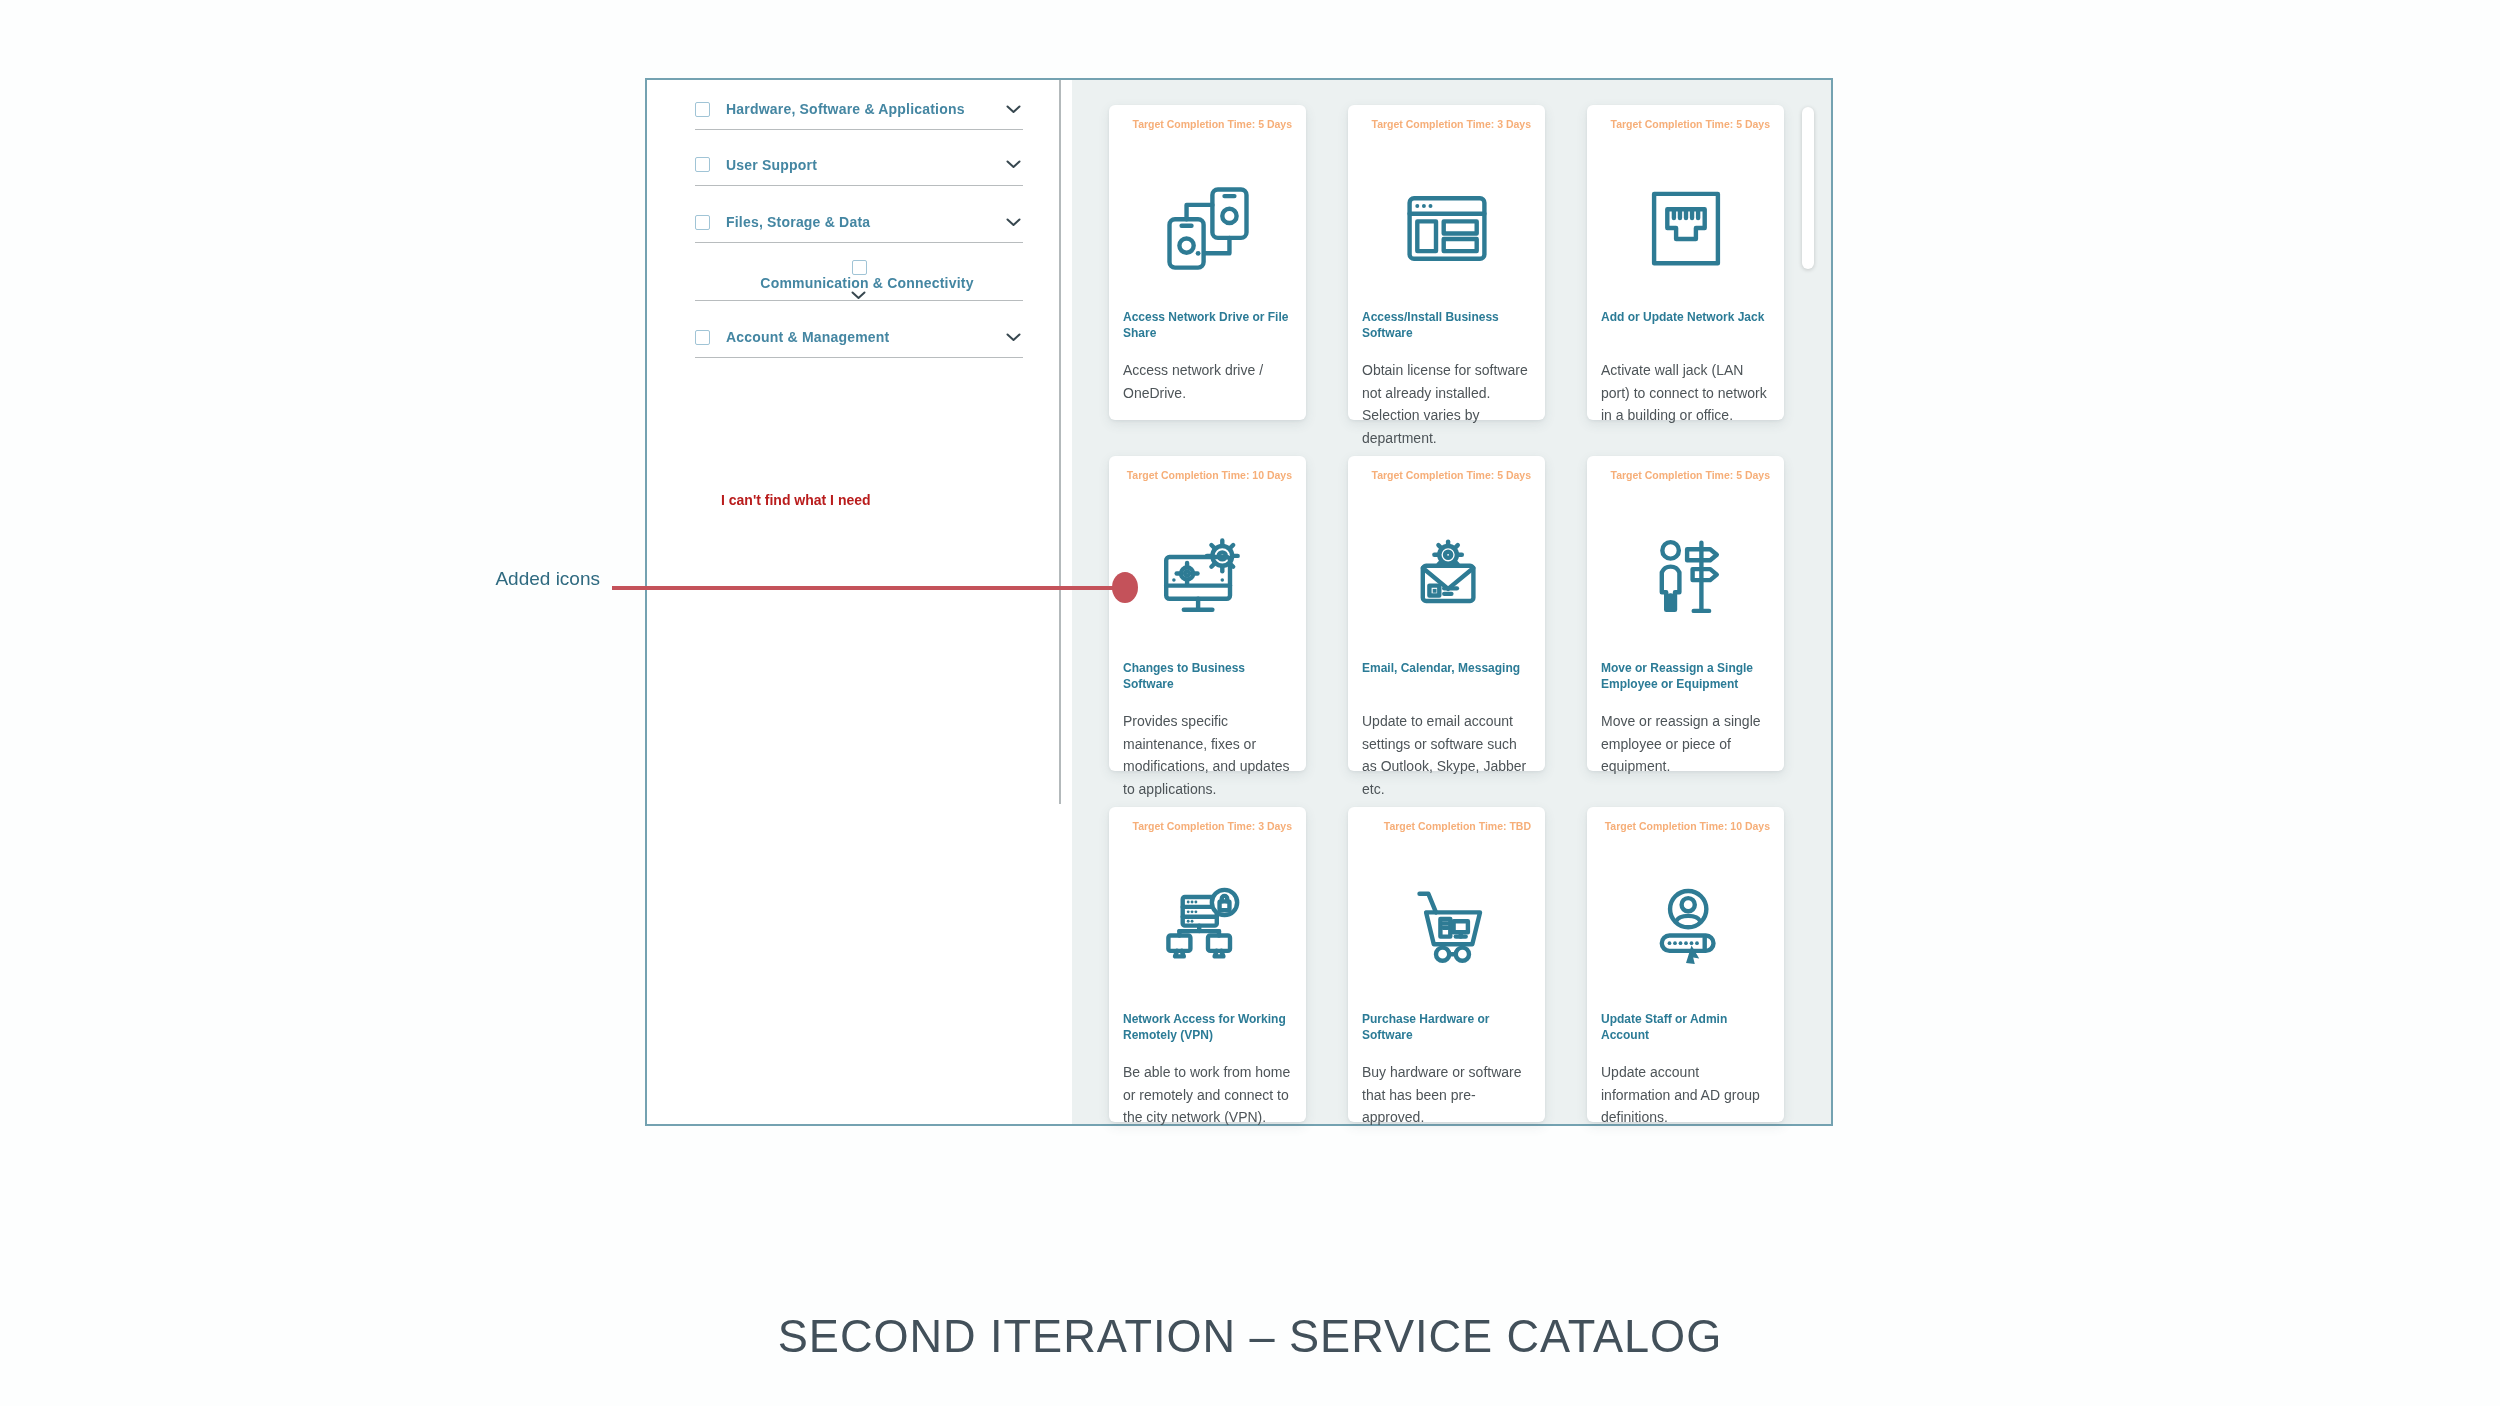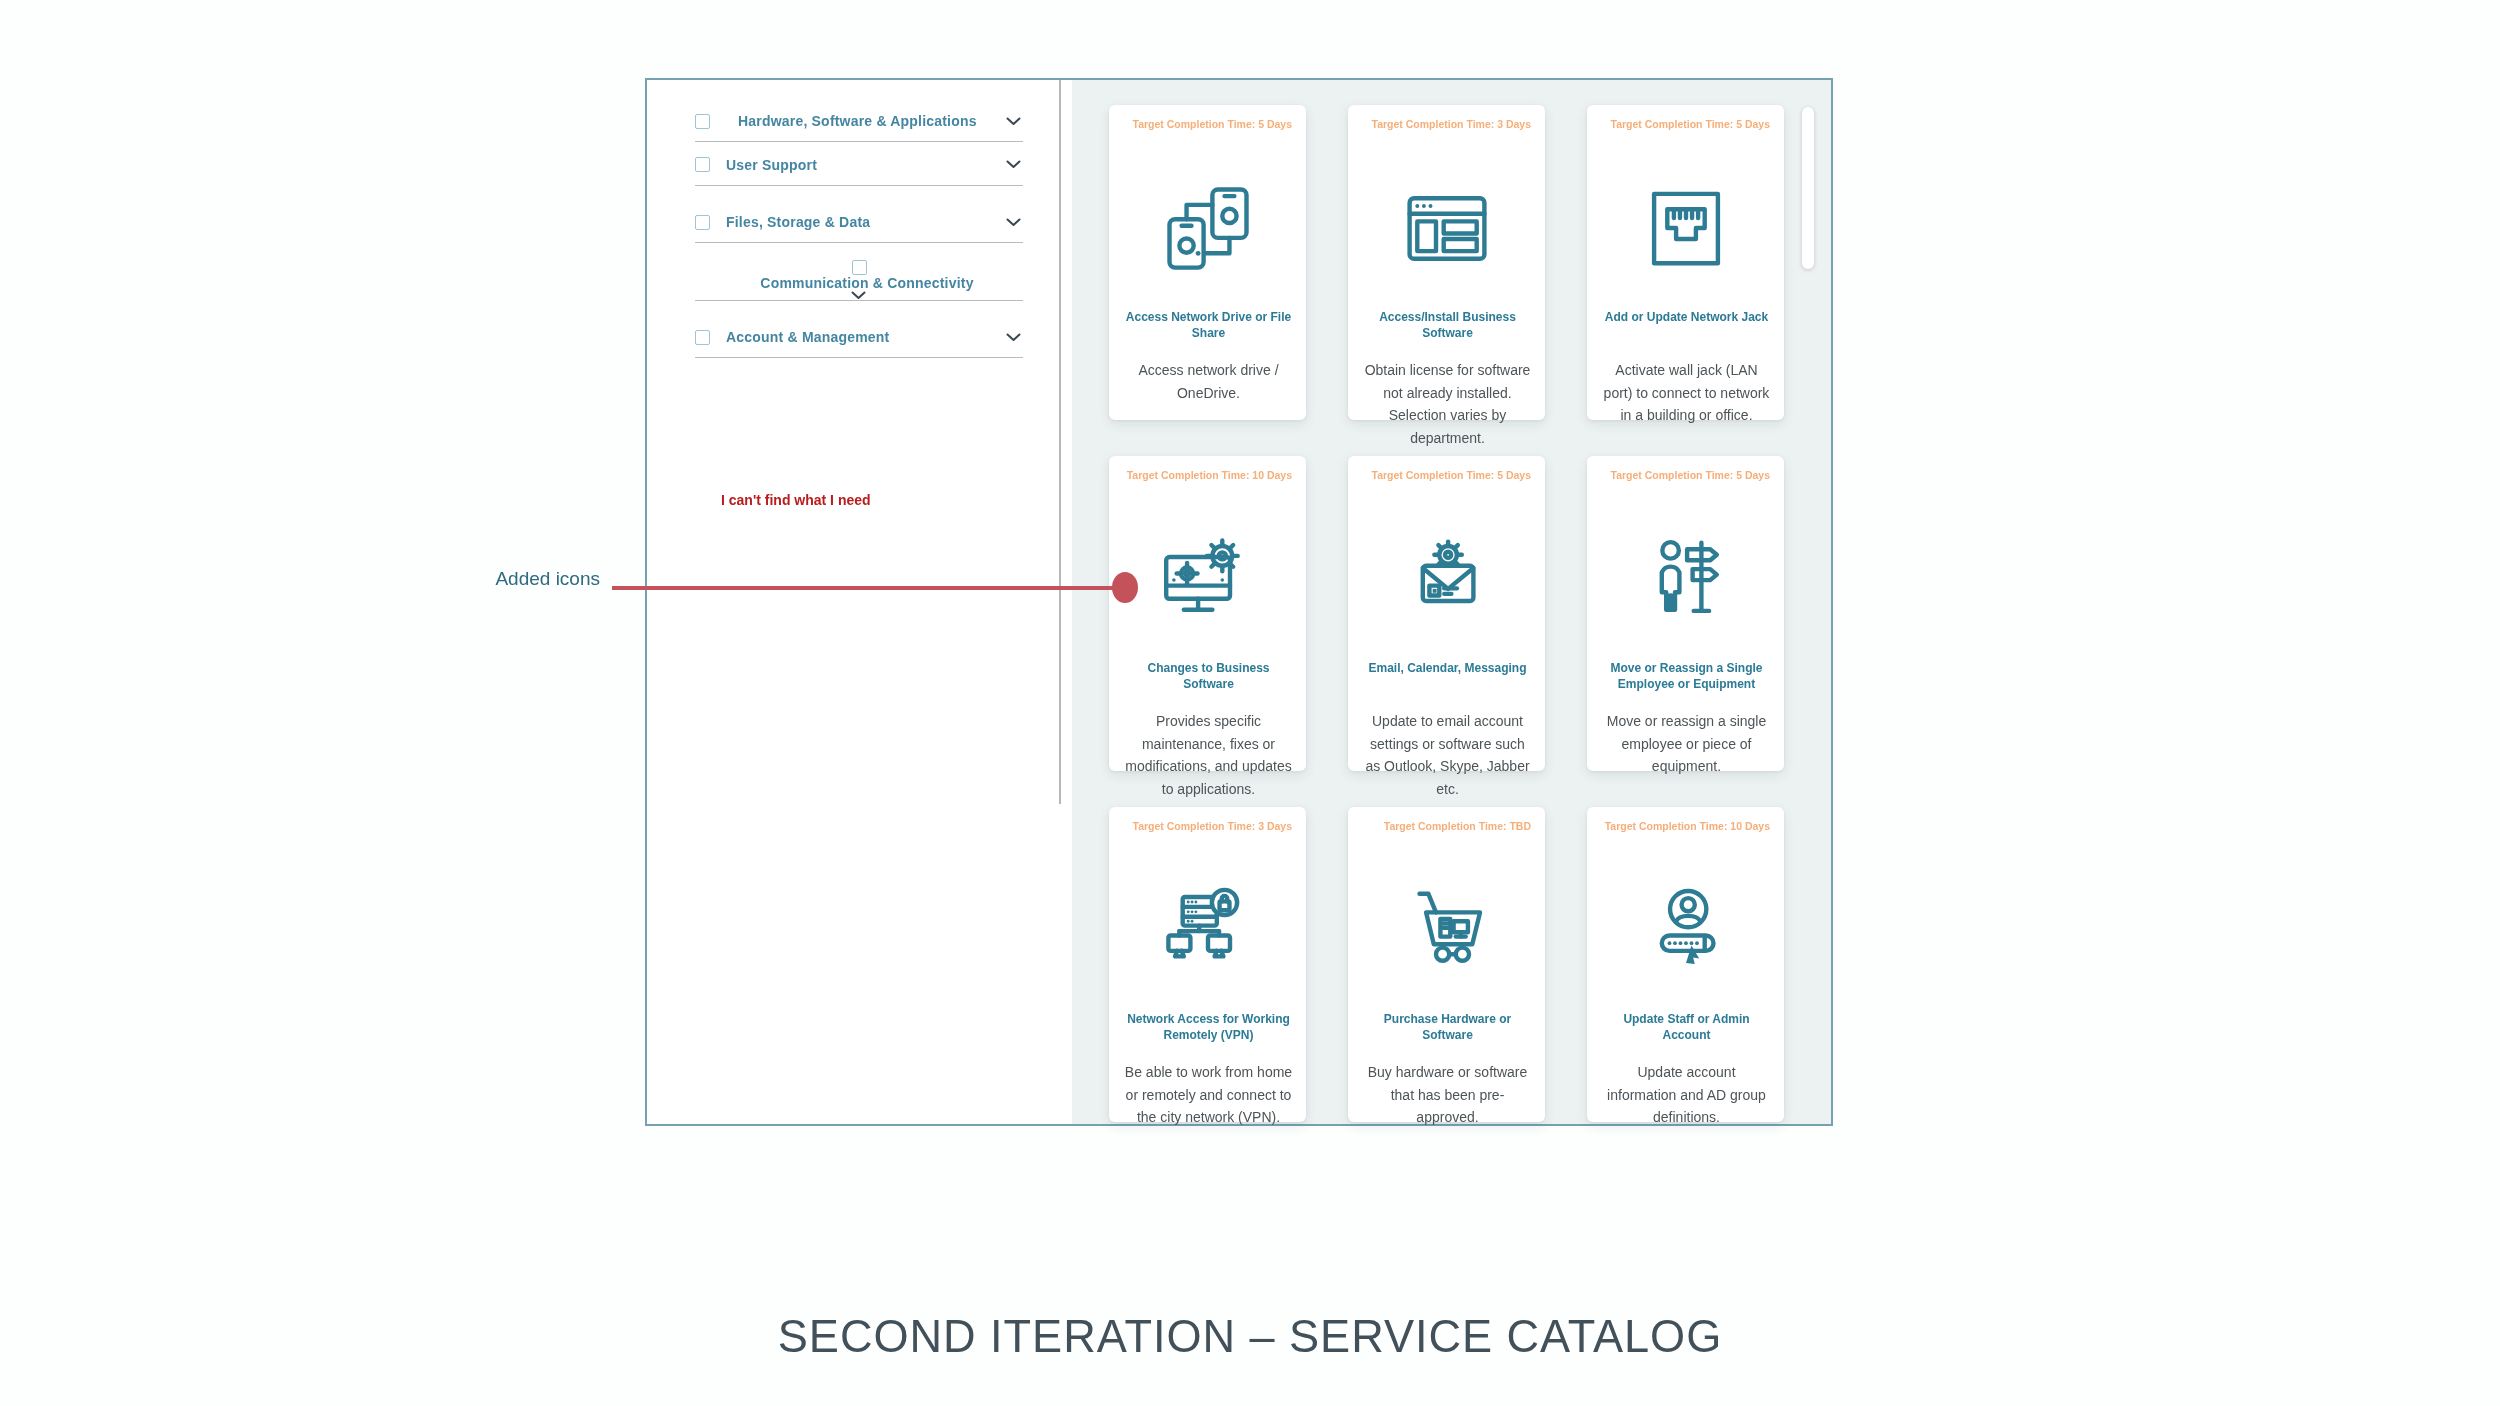--- a/index.html
+++ b/index.html
@@ -19,21 +19,21 @@
   .checkbox{width:15px;height:15px;border:1.5px solid #a0c4d6;border-radius:2px;background:#fff;
             flex:0 0 auto;box-sizing:border-box;}
   .cat-label{flex:1 1 auto;margin-left:16px;font-size:14px;font-weight:bold;color:#4486a2;
              letter-spacing:.2px;}
   .chevron{flex:0 0 auto;margin-right:2px;display:flex;align-items:center;}
   .cant-find{position:absolute;left:74px;top:412px;font-size:14px;font-weight:bold;
              color:#b91c1c;cursor:pointer;white-space:nowrap;}
 
   
   .card{position:absolute;width:197px;height:315px;background:#ffffff;border-radius:6px;
-        box-shadow:0 4px 12px rgba(60,80,90,.10), 0 1px 3px rgba(60,80,90,.08);cursor:pointer;text-align:center;}
+        box-shadow:0 4px 12px rgba(60,80,90,.10), 0 1px 3px rgba(60,80,90,.08);cursor:pointer;}
   .card .time{position:absolute;top:13px;right:14px;font-size:10.5px;color:#f6ae78;font-weight:bold;}
   .card .icon{position:absolute;left:0;top:68px;width:100%;display:flex;justify-content:center;}
   .card .icon svg{width:110px;height:110px;}
   .card .icon svg *{stroke:#2e7b94;fill:none;stroke-width:4;stroke-linecap:round;stroke-linejoin:round;}
   .card .icon svg .f{fill:#2e7b94;stroke:none;}
   .card .icon svg .w{fill:#ffffff;}
   .card .title{position:absolute;left:14px;right:12px;top:205px;font-size:12px;font-weight:bold;
                color:#2b7b96;line-height:1.32;}
   .card .desc{position:absolute;left:14px;right:12px;top:254px;font-size:14px;color:#4d5458;
               line-height:1.62;}
@@ -56,21 +56,21 @@
 </style>
 </head>
 <body>
 
 <div class="page">
 
   <div class="panel">
 
     <div class="sidebar">
 
-      <div class="cat-row" style="top:21px;gap:12px;">
+      <div class="cat-row" style="top:9px;">
         <span class="checkbox"></span>
         <span class="cat-label">Hardware, Software &amp; Applications</span>
         <span class="chevron">
           <svg width="15" height="9" viewBox="0 0 15 9">
               <polyline points="1.5,1.5 7.5,7 13.5,1.5" fill="none" stroke="#37474f" stroke-width="2" stroke-linecap="round" stroke-linejoin="round"></polyline>
             </svg>
         </span>
       </div>
 
       <div class="cat-row" style="top:64.5px;">

